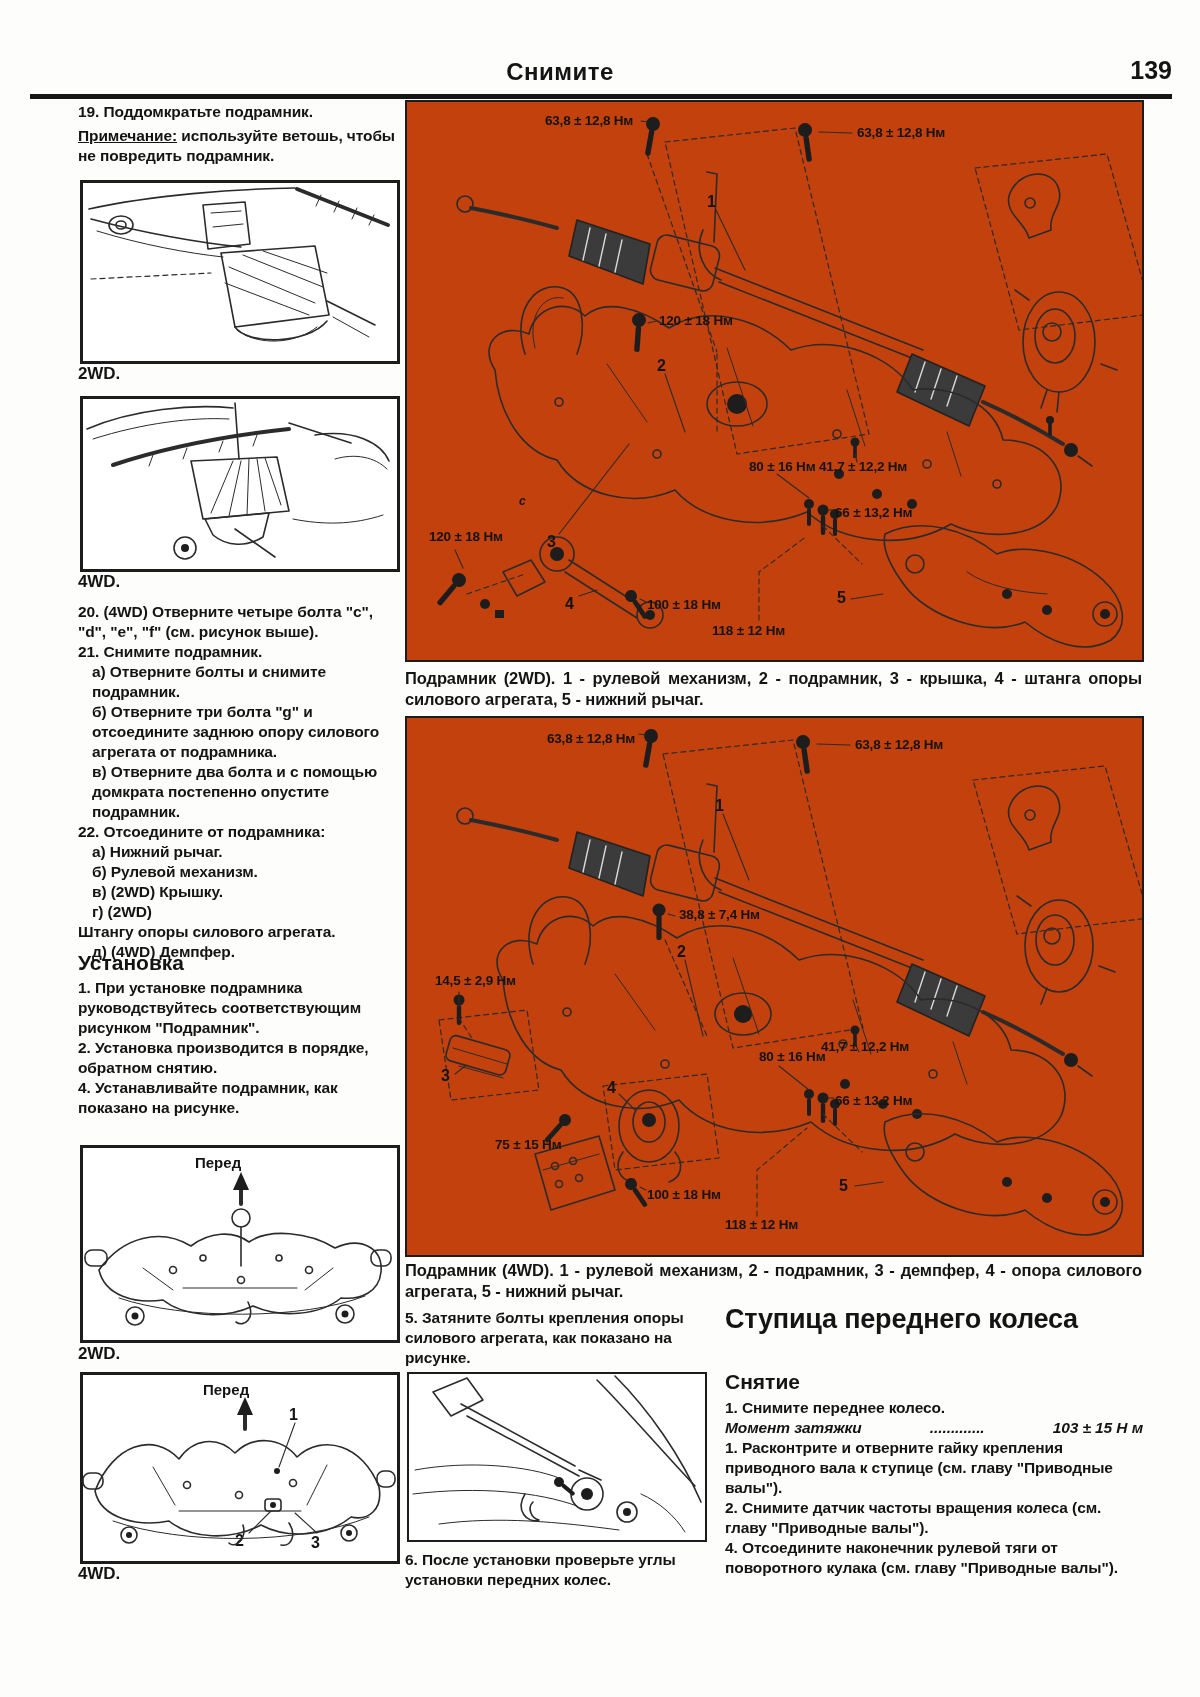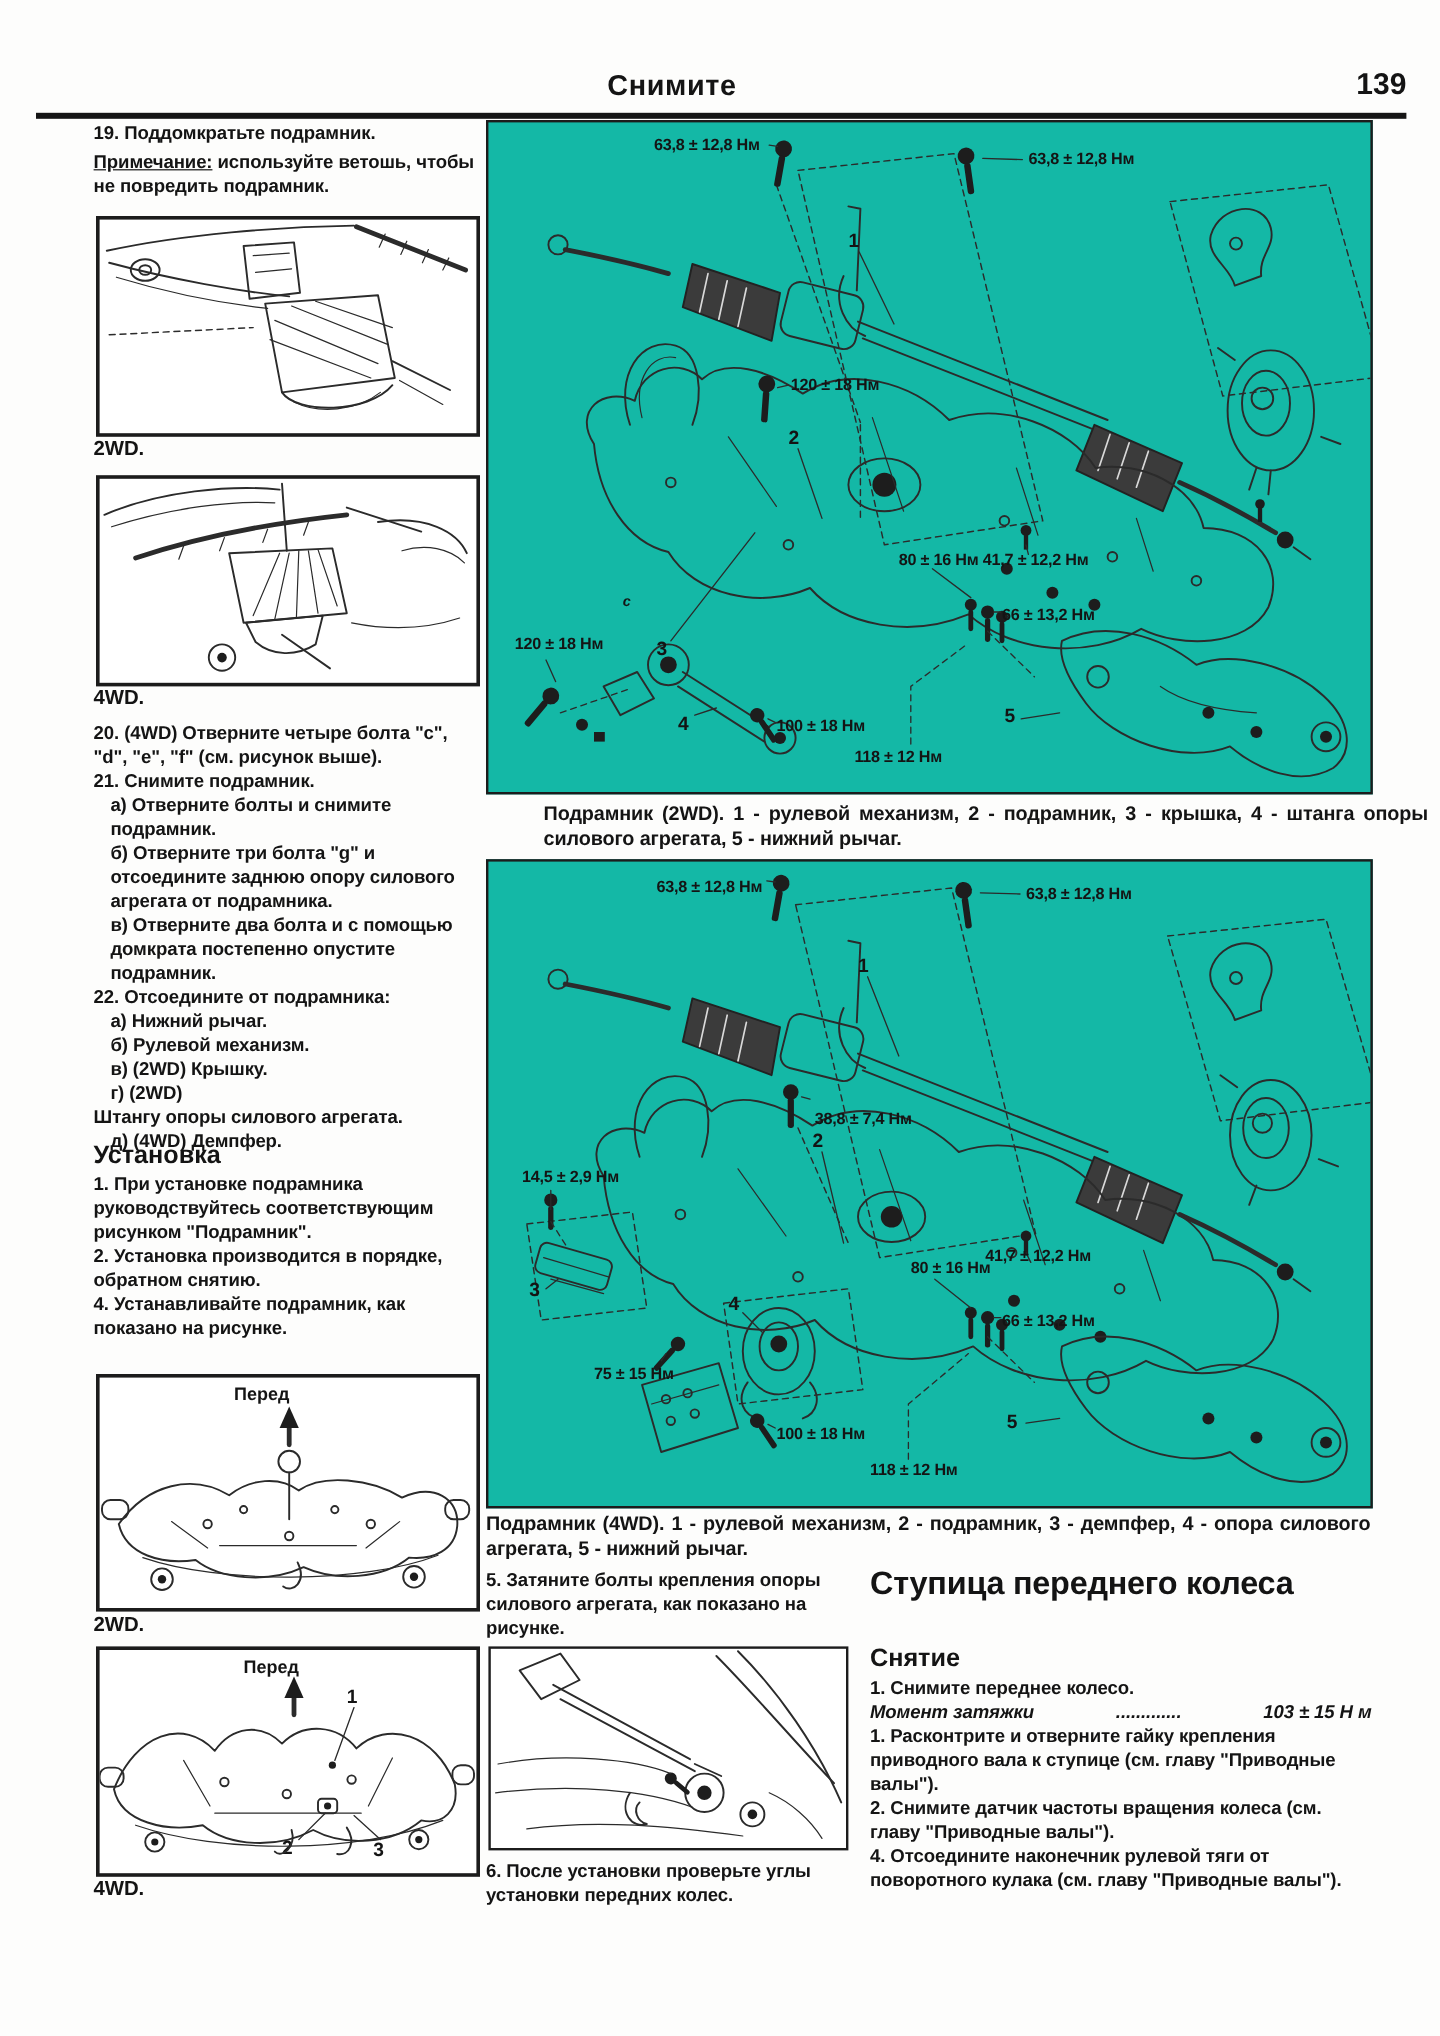--- a/index.html
+++ b/index.html
@@ -14,21 +14,21 @@
   .hdr-rule  { top:94px; left:30px; width:1142px; height:5px; background:#151515; }
 
   .body-txt { font-size:15.5px; line-height:20px; letter-spacing:-.1px; }
   .body-txt p { margin:0; }
   .indent { padding-left:14px; }
   .note { }
   .note .nlabel { text-decoration:underline; }
   .h-install { font-size:21px; line-height:26px; margin:6px 0 2px 0 !important; letter-spacing:0; }
 
   figure.frame { margin:0; background:#fff; border:3px solid #1c1c1c; position:absolute; }
-  figure.bigframe { margin:0; background:#14b8a6; border:2.5px solid #1c1c1c; position:absolute; }
+  figure.bigframe { margin:0; background:#c2410c; border:2.5px solid #1c1c1c; position:absolute; }
   figure svg { position:absolute; left:0; top:0; }
   .figlabel { font-size:17px; }
 
   svg path, svg circle, svg ellipse, svg rect, svg line, svg polygon, svg polyline {
     stroke:#2b2b2b; stroke-width:1.6; fill:none; stroke-linecap:round; stroke-linejoin:round;
   }
   svg .fill  { fill:#1d1d1d; stroke:none; }
   svg .dk    { fill:#3b3b3b; stroke:#222; }
   svg .wt    { stroke:#d9d9d9; stroke-width:1.4; }
   svg .dash  { stroke-dasharray:5 4; stroke-width:1.2; }
@@ -299,21 +299,21 @@
     <span class="tq" style="left:428px; top:404px;">66 ± 13,2 Нм</span>
     <span class="tq" style="left:240px; top:496px;">100 ± 18 Нм</span>
     <span class="tq" style="left:305px; top:522px;">118 ± 12 Нм</span>
     <span class="co" style="left:300px; top:92px;">1</span>
     <span class="co" style="left:250px; top:256px;">2</span>
     <span class="co" style="left:140px; top:432px;">3</span>
     <span class="co" style="left:158px; top:494px;">4</span>
     <span class="co" style="left:430px; top:488px;">5</span>
     <span class="blt-letter" style="left:112px; top:392px;">c</span>
   </figure>
-  <div class="abs cap" style="left:405px; top:668px; width:737px;margin-left:48px;">Подрамник (2WD). 1 - рулевой механизм, 2 - подрамник, 3 - крышка, 4 - штанга опоры силового агрегата, 5 - нижний рычаг.</div>
+  <div class="abs cap" style="left:405px; top:668px; width:737px;">Подрамник (2WD). 1 - рулевой механизм, 2 - подрамник, 3 - крышка, 4 - штанга опоры силового агрегата, 5 - нижний рычаг.</div>
 
   <figure class="bigframe" style="left:405px; top:716px; width:735px; height:537px;">
     <svg width="735" height="537" viewBox="0 0 735 537">
       <path class="dash" d="M256,36 L386,22 L456,310 L326,330 Z"></path>
       <path class="dash" d="M566,62 L698,48 L742,200 L610,216 Z"></path>
       <path class="dash" d="M258,222 L300,318"></path>
 
       <circle cx="58" cy="98" r="8"></circle>
       <path d="M64,102 C95,108 122,114 150,122" class="thick"></path>
       <polygon class="dk" points="170,114 243,138 236,178 162,150"></polygon>
@@ -414,21 +414,21 @@
         </g>
 
       <path class="leader" d="M232,16 L239,17 M410,26 L443,27 M261,196 L268,198 M52,290 L52,274 M421,380 L427,380 M233,469 L239,472 M148,410 L144,416"></path>
       <path class="leader" d="M372,348 L402,372 M448,326 L452,334"></path>
       <path class="leader dash" d="M350,498 L350,452 L400,410 M416,396 L455,434 M52,300 L66,322"></path>
 
       <path class="leader" d="M316,96 L342,162 M278,242 L296,318 M48,356 L58,348 M212,376 L228,392 M448,468 L476,464"></path>
     </svg>
     <span class="tq" style="left:140px; top:14px;">63,8 ± 12,8 Нм</span>
     <span class="tq" style="left:448px; top:20px;">63,8 ± 12,8 Нм</span>
-    <span class="tq" style="left:272px; top:208px;">38,8 ± 7,4 Нм</span>
+    <span class="tq" style="left:272px; top:190px;">38,8 ± 7,4 Нм</span>
     <span class="tq" style="left:28px;  top:256px;">14,5 ± 2,9 Нм</span>
     <span class="tq" style="left:352px; top:332px;">80 ± 16 Нм</span>
     <span class="tq" style="left:414px; top:322px;">41,7 ± 12,2 Нм</span>
     <span class="tq" style="left:428px; top:376px;">66 ± 13,2 Нм</span>
     <span class="tq" style="left:88px;  top:420px;">75 ± 15 Нм</span>
     <span class="tq" style="left:240px; top:470px;">100 ± 18 Нм</span>
     <span class="tq" style="left:318px; top:500px;">118 ± 12 Нм</span>
     <span class="co" style="left:308px; top:80px;">1</span>
     <span class="co" style="left:270px; top:226px;">2</span>
     <span class="co" style="left:34px;  top:350px;">3</span>

